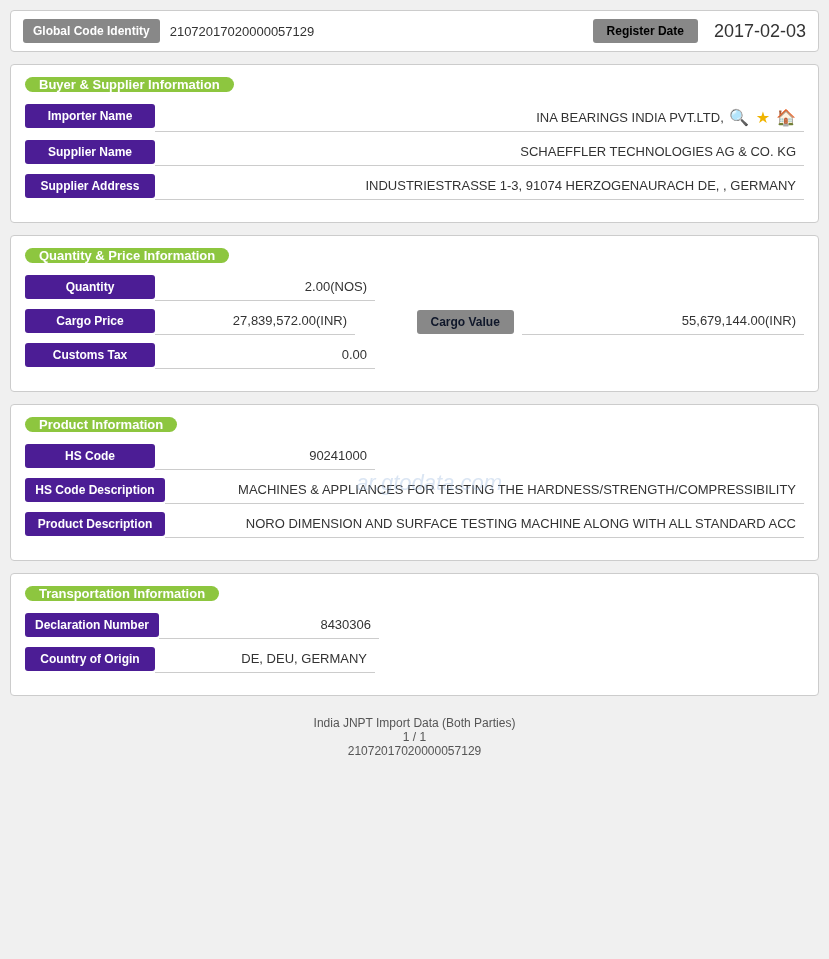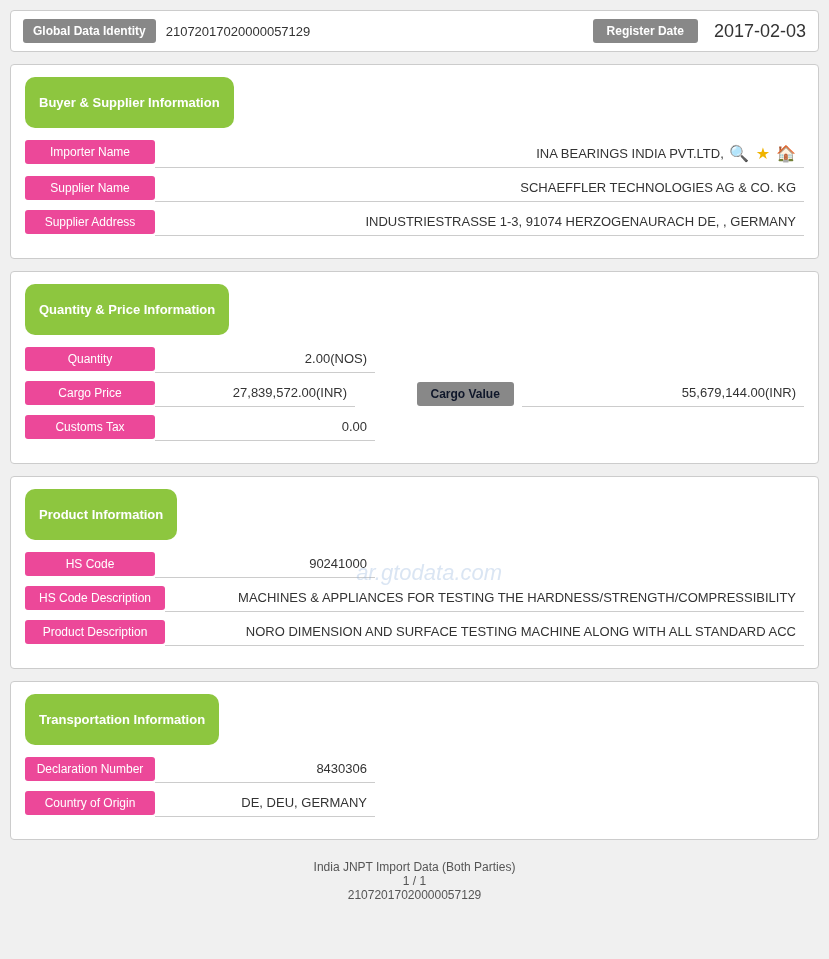--- a/index.html
+++ b/index.html
@@ -34,21 +34,21 @@
       font-size: 12px;
       font-weight: bold;
     }
     .identity-bar .value {
       flex: 1;
       font-size: 13px;
       color: #333;
     }
     .identity-bar .register-btn {
       background: #888;
-      color: #ffffff;
+      color: #000000;
       padding: 5px 14px;
       border-radius: 3px;
       font-size: 12px;
       font-weight: bold;
       border: none;
       cursor: pointer;
     }
     .identity-bar .register-value {
       font-size: 18px;
       color: #333;
@@ -63,36 +63,36 @@
       margin-bottom: 12px;
       padding: 12px 14px 14px;
       position: relative;
     }
     .section-header {
       display: inline-block;
       background: #8dc63f;
       color: #fff;
       font-weight: bold;
       font-size: 13px;
-      padding: 18px 14px;
+      padding: 0 14px;
       border-radius: 10px;
       margin-bottom: 12px;
     }
 
     
     .field-row {
       display: flex;
       align-items: flex-start;
       margin-bottom: 8px;
     }
     .field-label {
-      background: #ec4899;
+      background: #4c1d95;
       color: #fff;
       font-size: 12px;
-      font-weight: normal;
+      font-weight: bold;
       padding: 5px 10px;
       border-radius: 3px;
       min-width: 130px;
       text-align: center;
       white-space: nowrap;
       flex-shrink: 0;
     }
     .field-value {
       border-bottom: 1px solid #ccc;
       flex: 1;
@@ -161,21 +161,21 @@
       color: #555;
       flex-direction: column;
     }
   </style>
 </head>
 <body>
 
 <div class="page-wrapper">
 
   <div class="identity-bar">
-    <div class="label-box">Global Data Identity</div>
+    <div class="label-box">Global Code Identity</div>
     <div class="value">21072017020000057129</div>
     <button class="register-btn">Register Date</button>
     <span class="register-value">2017-02-03</span>
   </div>
 
   <div class="section-card">
     <div class="section-header">Buyer &amp; Supplier Information</div>
 
     <div class="field-row">
       <div class="field-label">Importer Name</div>

